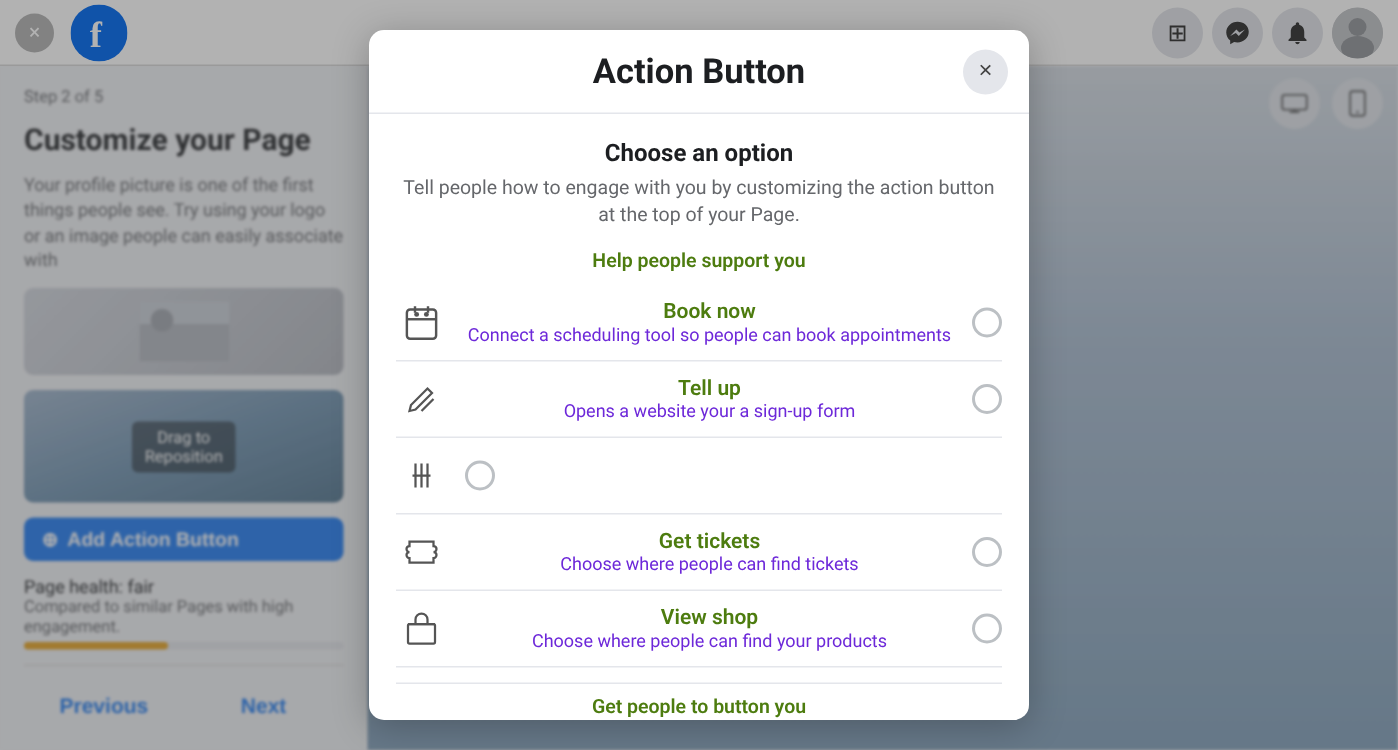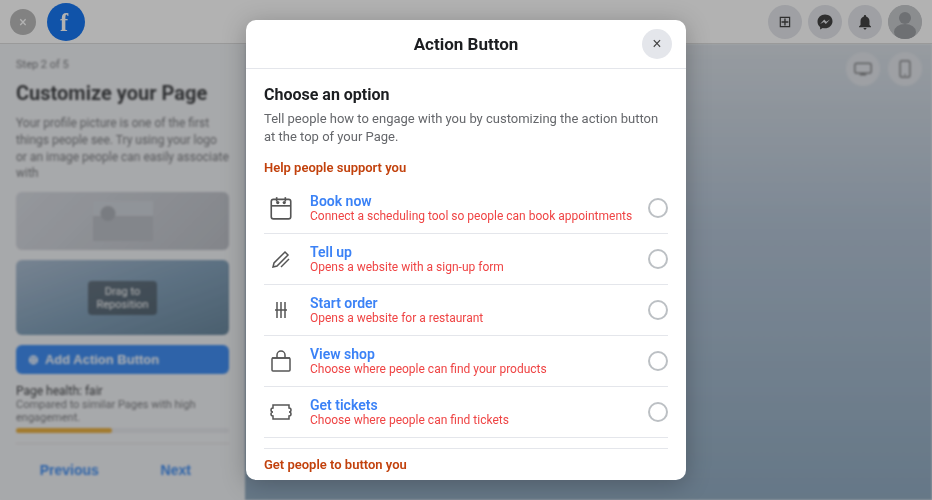--- a/index.html
+++ b/index.html
@@ -210,21 +210,21 @@
     .modal-header {
       display: flex;
       align-items: center;
       justify-content: center;
       padding: 14px 16px;
       border-bottom: 1px solid #e4e6eb;
       position: relative;
       flex-shrink: 0;
     }
     .modal-title {
-      font-size: 17px;
+      font-size: 23px;
       font-weight: 700;
       color: #1c1e21;
     }
     .modal-close {
       position: absolute;
       right: 14px;
       top: 50%;
       transform: translateY(-50%);
       width: 30px; height: 30px;
       border-radius: 50%;
@@ -233,39 +233,40 @@
       cursor: pointer;
       display: flex; align-items: center; justify-content: center;
       font-size: 16px;
       color: #444;
     }
 
     .modal-body {
       overflow-y: auto;
       padding: 16px 18px;
       flex: 1;
+      text-align: center;
     }
 
     .choose-title {
       font-size: 16px;
       font-weight: 700;
       color: #1c1e21;
       margin-bottom: 6px;
     }
     .choose-desc {
       font-size: 13px;
       color: #65676b;
       line-height: 1.4;
       margin-bottom: 14px;
     }
 
     .section-label {
       font-size: 13px;
       font-weight: 600;
-      color: #c2410c;
+      color: #4d7c0f;
       margin-bottom: 8px;
     }
 
     .option-row {
       display: flex;
       align-items: center;
       padding: 8px 0;
       border-bottom: 1px solid #e4e6eb;
       gap: 12px;
       cursor: pointer;
@@ -281,25 +282,25 @@
       font-size: 20px;
       color: #444;
     }
 
     .option-text {
       flex: 1;
     }
     .option-name {
       font-size: 14px;
       font-weight: 600;
-      color: #3b82f6;
+      color: #4d7c0f;
     }
     .option-desc {
       font-size: 12px;
-      color: #ef4444;
+      color: #6d28d9;
     }
 
     .radio-btn {
       width: 20px; height: 20px;
       border-radius: 50%;
       border: 2px solid #bcc0c4;
       display: flex; align-items: center; justify-content: center;
       flex-shrink: 0;
     }
 
@@ -438,67 +439,63 @@
 
       <div class="option-row">
         <div class="option-icon">
           <svg width="24" height="24" viewBox="0 0 24 24" fill="none" stroke="#555" stroke-width="1.5">
             <line x1="12" y1="20" x2="20" y2="12"></line>
             <path d="M4 20l4-1 11-11-3-3L5 16l-1 4z"></path>
           </svg>
         </div>
         <div class="option-text">
           <div class="option-name">Tell up</div>
-          <div class="option-desc">Opens a website with a sign-up form</div>
+          <div class="option-desc">Opens a website your a sign-up form</div>
         </div>
         <div class="radio-btn"></div>
       </div>
 
       <div class="option-row">
         <div class="option-icon">
           <svg width="24" height="24" viewBox="0 0 24 24" fill="none" stroke="#555" stroke-width="1.5">
             <line x1="8" y1="4" x2="8" y2="20"></line>
             <line x1="12" y1="4" x2="12" y2="20"></line>
             <line x1="16" y1="4" x2="16" y2="20"></line>
             <line x1="6" y1="12" x2="18" y2="12"></line>
           </svg>
         </div>
+        <div class="radio-btn"></div>
+      </div>
+
+      <div class="option-row">
+        <div class="option-icon">
+          <svg width="24" height="24" viewBox="0 0 24 24" fill="none" stroke="#555" stroke-width="1.5">
+            <path d="M20 12a2 2 0 0 0 0-4V5H4v3a2 2 0 0 0 0 4 2 2 0 0 0 0 4v3h16v-3a2 2 0 0 0 0-4z"></path>
+          </svg>
+        </div>
         <div class="option-text">
-          <div class="option-name">Start order</div>
-          <div class="option-desc">Opens a website for a restaurant</div>
+          <div class="option-name">Get tickets</div>
+          <div class="option-desc">Choose where people can find tickets</div>
         </div>
         <div class="radio-btn"></div>
       </div>
 
       <div class="option-row">
         <div class="option-icon">
           <svg width="24" height="24" viewBox="0 0 24 24" fill="none" stroke="#555" stroke-width="1.5">
             <rect x="3" y="9" width="18" height="13" rx="1"></rect>
             <path d="M16 9V6a4 4 0 0 0-8 0v3"></path>
             <line x1="3" y1="9" x2="21" y2="9"></line>
           </svg>
         </div>
         <div class="option-text">
           <div class="option-name">View shop</div>
           <div class="option-desc">Choose where people can find your products</div>
         </div>
         <div class="radio-btn"></div>
       </div>
 
-      <div class="option-row">
-        <div class="option-icon">
-          <svg width="24" height="24" viewBox="0 0 24 24" fill="none" stroke="#555" stroke-width="1.5">
-            <path d="M20 12a2 2 0 0 0 0-4V5H4v3a2 2 0 0 0 0 4 2 2 0 0 0 0 4v3h16v-3a2 2 0 0 0 0-4z"></path>
-          </svg>
-        </div>
-        <div class="option-text">
-          <div class="option-name">Get tickets</div>
-          <div class="option-desc">Choose where people can find tickets</div>
-        </div>
-        <div class="radio-btn"></div>
-      </div>
-
       <div class="section-divider"></div>
       <div class="section-label">Get people to button you</div>
 
     </div>
   </div>
 </div>
 
 </body></html>

